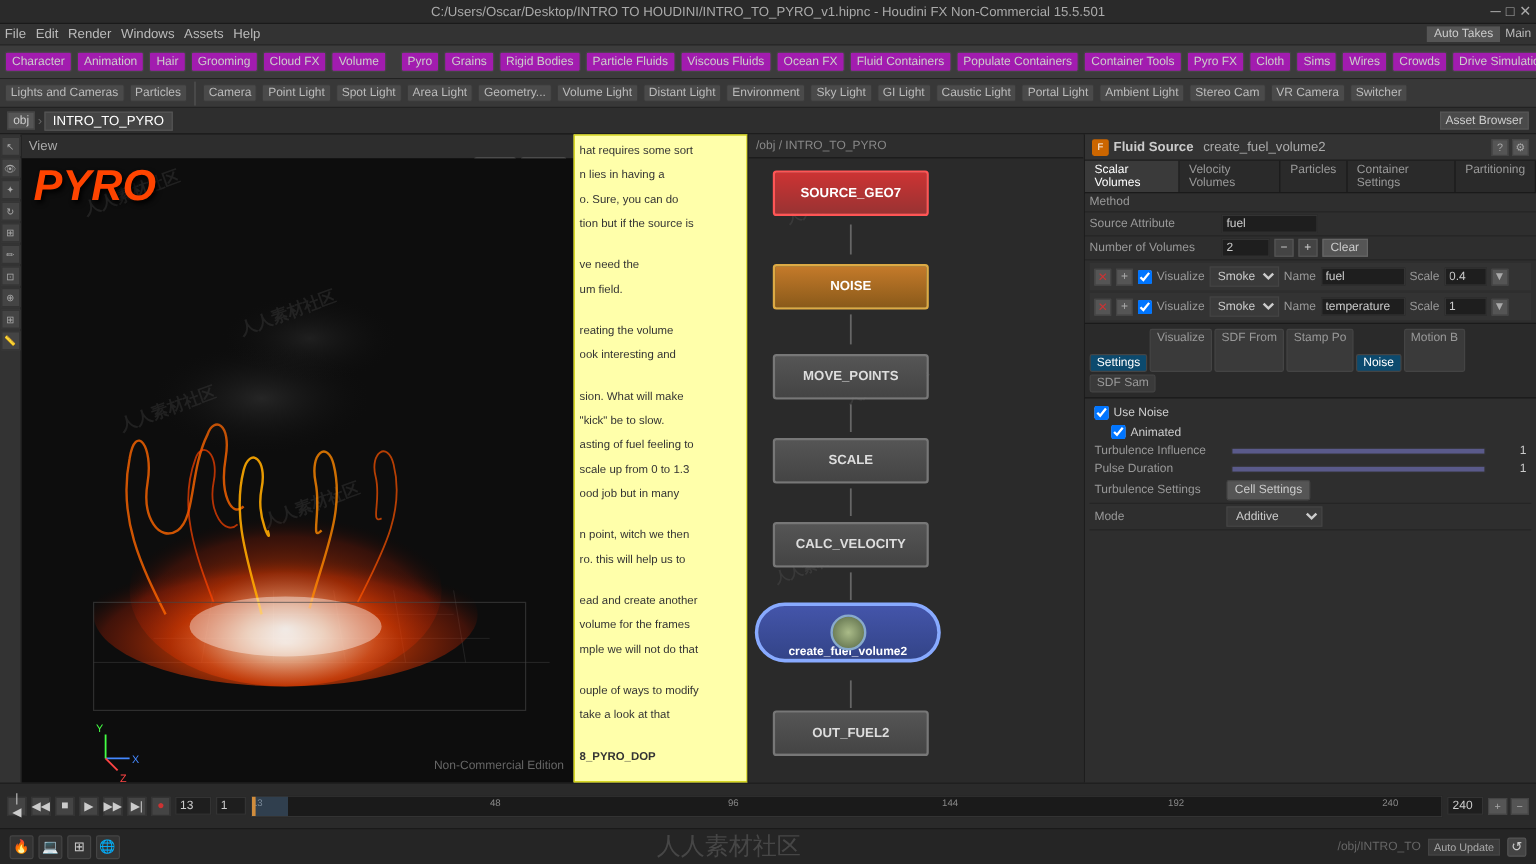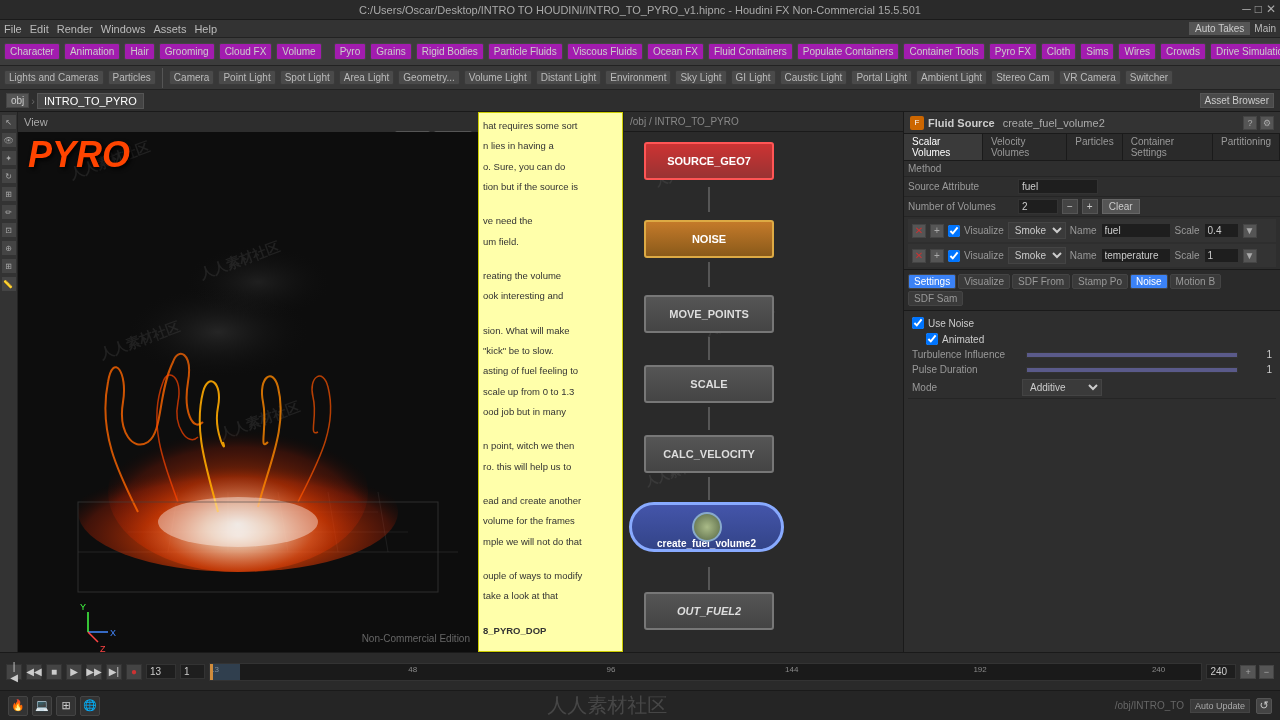--- a/index.html
+++ b/index.html
@@ -59,21 +59,21 @@
     
     .prop-row { display: flex; align-items: center; padding: 2px 4px; border-bottom: 1px solid #252525; }
     .prop-label { color: #999; font-size: 10px; width: 110px; flex-shrink: 0; }
     .prop-value { flex: 1; }
     .prop-input { background: #1e1e1e; border: 1px solid #333; color: #ccc; font-size: 10px; padding: 1px 3px; width: 100%; }
     .prop-dropdown { background: #3a3a3a; border: 1px solid #444; color: #ccc; font-size: 10px; padding: 1px 3px; }
     
     
     .sub-tabs { display: flex; background: #2a2a2a; padding: 2px 4px; gap: 2px; flex-wrap: wrap; }
     .sub-tab { padding: 1px 5px; font-size: 10px; color: #999; cursor: pointer; background: #3a3a3a; border: 1px solid #444; border-radius: 2px; }
-    .sub-tab.active { background: #3b82f6; color: #fff; }
+    .sub-tab.active { background: #0c4a6e; color: #fff; margin-top: 21px; }
     
     
     .check-row { display: flex; align-items: center; padding: 2px 4px; gap: 4px; }
     .check-label { color: #ccc; font-size: 10px; }
     
     
     .slider-row { display: flex; align-items: center; padding: 2px 4px; gap: 4px; }
     .slider-label { color: #999; font-size: 10px; width: 110px; flex-shrink: 0; }
     .slider-track { flex: 1; height: 6px; background: #1e1e1e; border: 1px solid #333; position: relative; }
     .slider-fill { height: 100%; background: #5a5a8a; }
@@ -355,21 +355,21 @@
     </div>
 
     <div style="position:absolute;top:390px;left:5px;">
       <div style="width:155px;height:50px;background:linear-gradient(to bottom,#4455aa,#334488);border:3px solid #88aaff;display:flex;flex-direction:column;align-items:center;justify-content:center;border-radius:30px;position:relative;">
         <div style="width:30px;height:30px;border-radius:50%;background:radial-gradient(circle,#aabb88,#556644);border:2px solid #88aacc;position:absolute;left:50%;top:50%;transform:translate(-50%,-50%);"></div>
         <span style="color:#fff;font-size:10px;font-weight:bold;margin-top:32px;white-space:nowrap;">create_fuel_volume2</span>
       </div>
     </div>
 
     <div style="position:absolute;top:480px;left:20px;">
-      <div style="width:130px;height:38px;background:linear-gradient(to bottom,#555,#444);border:2px solid #777;display:flex;align-items:center;justify-content:center;border-radius:3px;font-style:italic;">
+      <div style="width:130px;height:38px;background:linear-gradient(to bottom,#555,#444);border:2px solid #777;display:flex;align-items:center;justify-content:center;border-radius:3px;">
         <span style="color:#ddd;font-size:11px;font-weight:bold;">OUT_FUEL2</span>
       </div>
     </div>
   </div>
 
   <div id="properties" style="flex:1;background:#2e2e2e;display:flex;flex-direction:column;overflow:hidden;border-left:1px solid #1a1a1a;">
 
     <div id="props-header" style="height:22px;background:#333;display:flex;align-items:center;padding:0 6px;gap:4px;border-bottom:1px solid #1a1a1a;">
       <div style="width:14px;height:14px;background:#cc6600;border-radius:2px;display:flex;align-items:center;justify-content:center;">
         <span style="color:#fff;font-size:8px;">F</span>
@@ -477,20 +477,24 @@
 
 
         <div class="slider-row">
           <span class="slider-label">Pulse Duration</span>
           <div class="slider-track">
             <div class="slider-fill" style="width:100%;"></div>
           </div>
           <span class="slider-val">1</span>
         </div>
 
+        <div class="prop-row">
+          <span class="prop-label">Turbulence Settings</span>
+          <button class="cell-btn">Cell Settings</button>
+        </div>
 
         <div class="prop-row">
           <span class="prop-label">Mode</span>
           <select class="prop-dropdown" style="width:80px;">
             <option>Additive</option>
             <option>Multiply</option>
           </select>
         </div>
       </div>
     </div>

